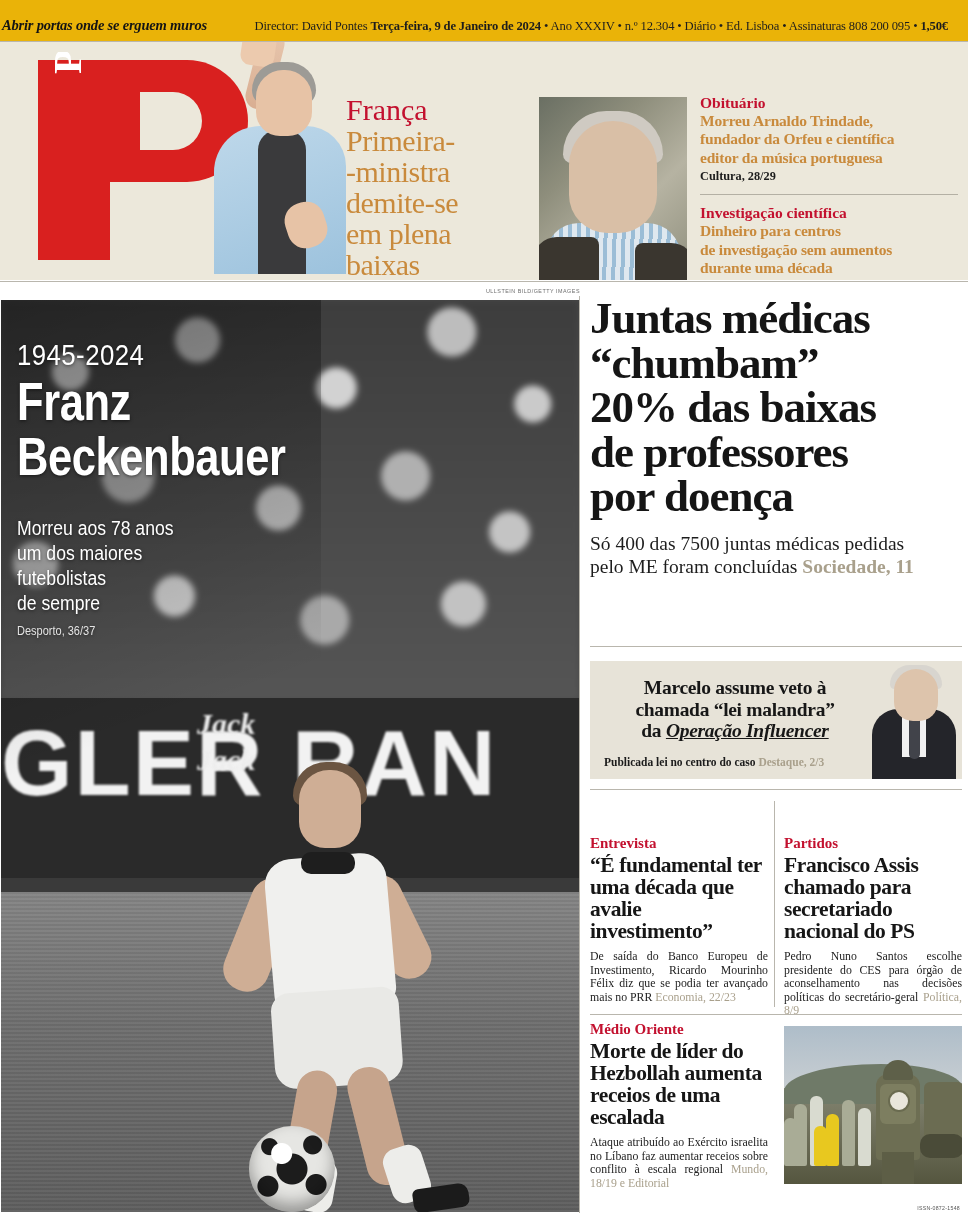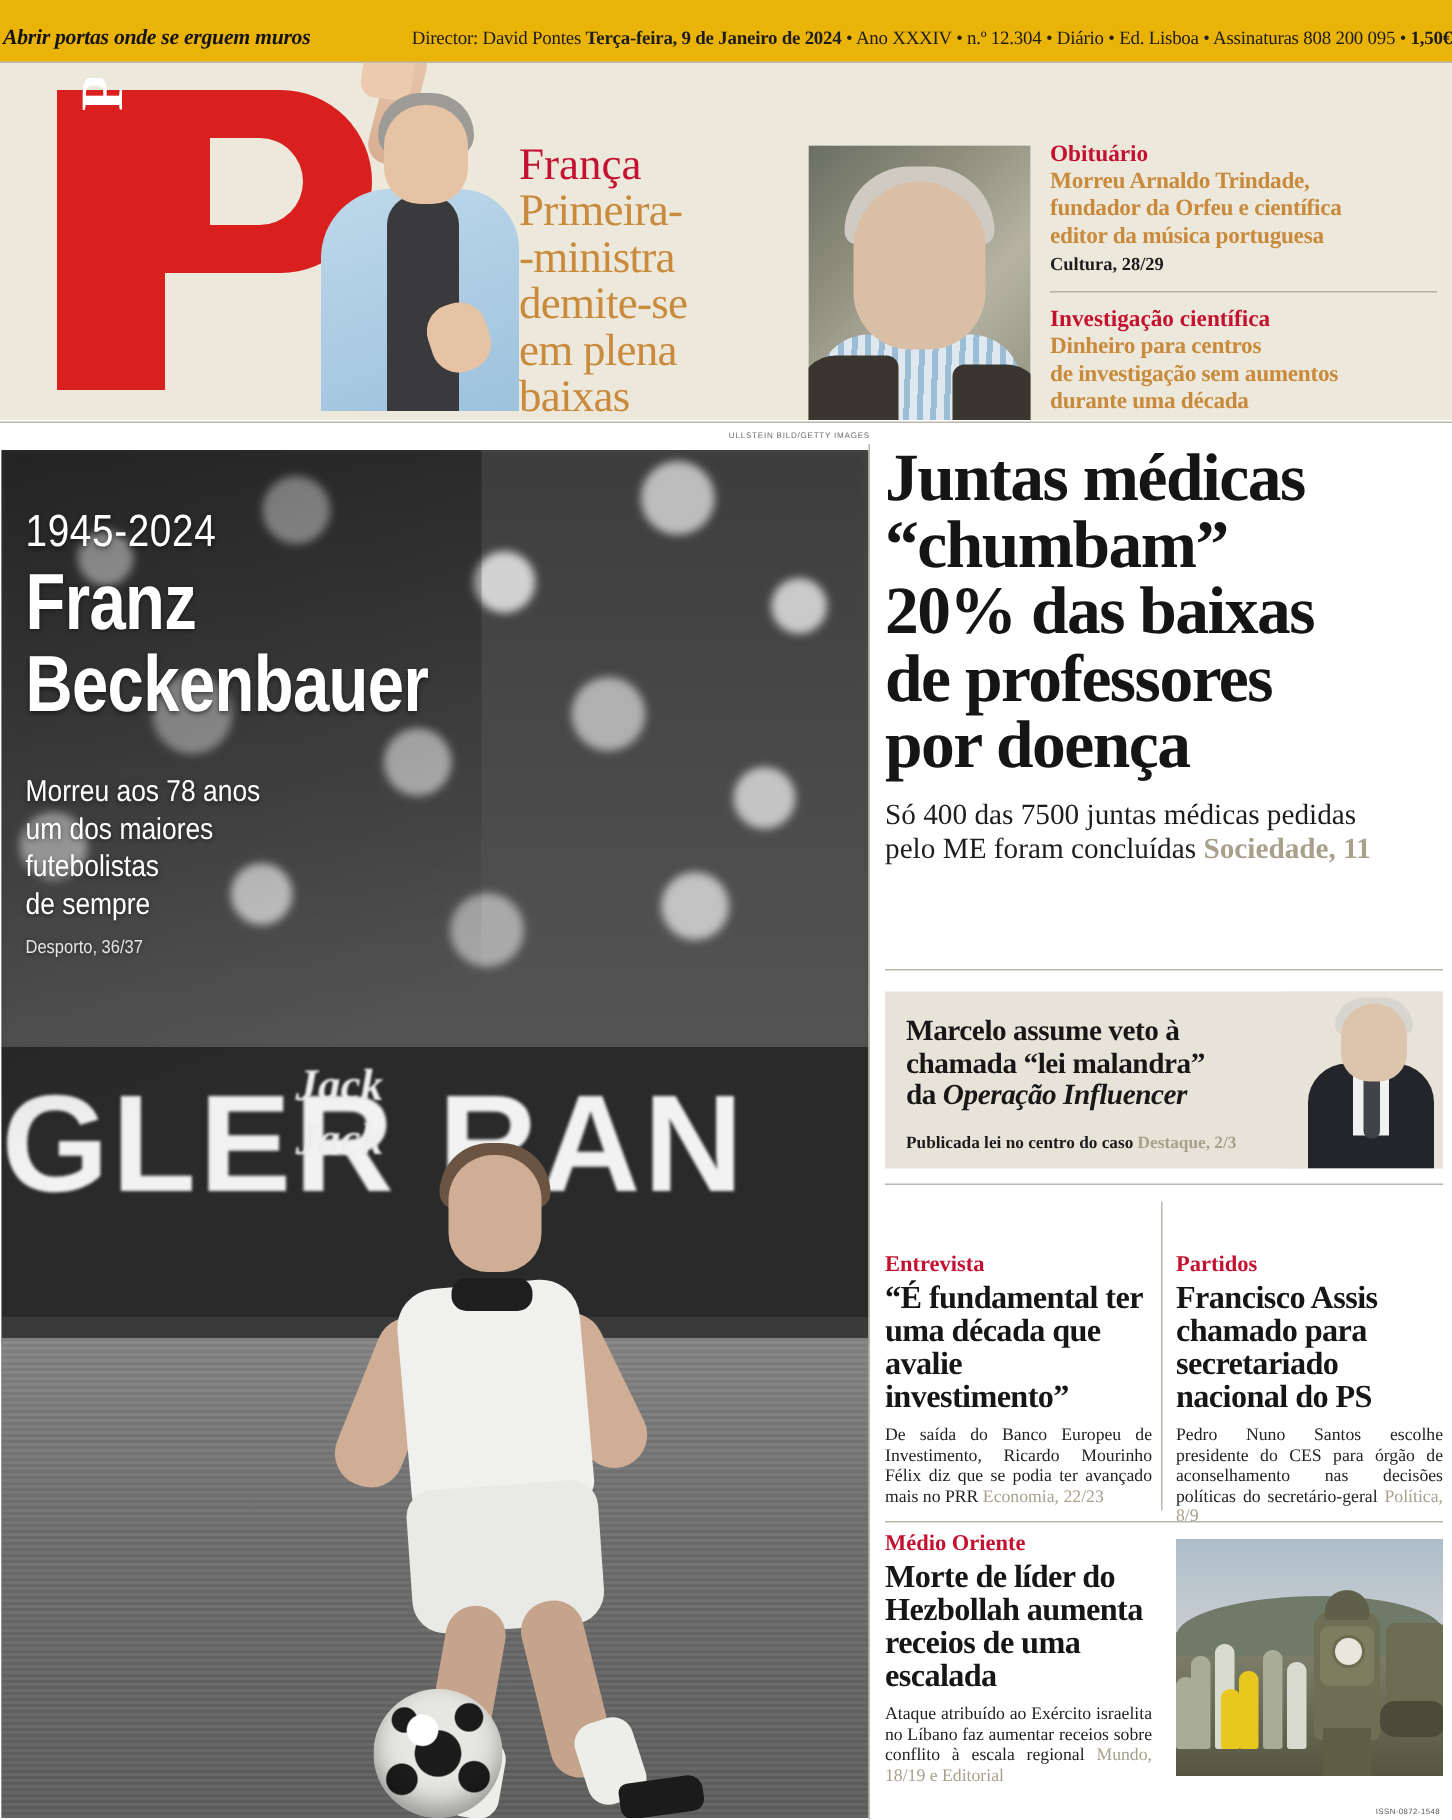--- a/index.html
+++ b/index.html
@@ -19,21 +19,21 @@
   .topbar-inner{
     position:absolute; left:0; bottom:8px; width:968px;
     display:flex; align-items:baseline; white-space:nowrap;
   }
   .slogan{
     font-family:"Liberation Serif", serif;
     font-style:italic; font-weight:bold; font-size:14.5px;
     letter-spacing:-0.2px; padding-left:2px; color:#141414;
   }
   .masthead-meta{
-    margin-left:auto; padding-right:0;
+    margin-left:auto; padding-right:20px;
     font-size:12.6px; letter-spacing:-0.15px; color:#1d1d1d;
   }
   .masthead-meta b{ font-weight:bold; }
   .rule-thin{ position:absolute; left:0; width:968px; height:1px; background:#b9b6ad; }
 
   
   .headerband{
     position:absolute; left:0; top:42px; width:968px; height:238px;
     background:#ece8db; overflow:hidden;
   }
@@ -322,28 +322,28 @@
   }
   .lead-sub{
     margin-top:13px; font-size:19.5px; line-height:23.5px; color:#1d1d1d;
   }
   .ref-tan{ color:#a9a08c; font-weight:bold; }
   .ref-tan-reg{ color:#a9a08c; }
 
   
   .marcelo{
     position:absolute; left:590px; top:661px; width:372px; height:118px;
-    background:#e7e3d8; overflow:hidden;
+    background:#e7e3d8; overflow:hidden;text-align:center;
   }
   .marcelo-txt{
     position:absolute; left:14px; top:16px; width:262px;
     font-family:"Liberation Serif", serif; font-weight:bold;
     font-size:19.5px; line-height:21.5px; letter-spacing:-0.3px; color:#171717;
   }
-  .marcelo-txt i{ font-style:italic; }
+  .marcelo-txt i{ font-style:italic;text-decoration:underline; }
   .marcelo-ref{
     position:absolute; left:14px; top:95px;
     font-size:11.5px; font-weight:bold; color:#1b1b1b;
   }
   .marcelo-photo{
     position:absolute; right:0; top:0; width:106px; height:118px; overflow:hidden;
     background:#e7e3d8;
   }
   .mc-suit{
     position:absolute; left:16px; top:48px; width:84px; height:76px;

